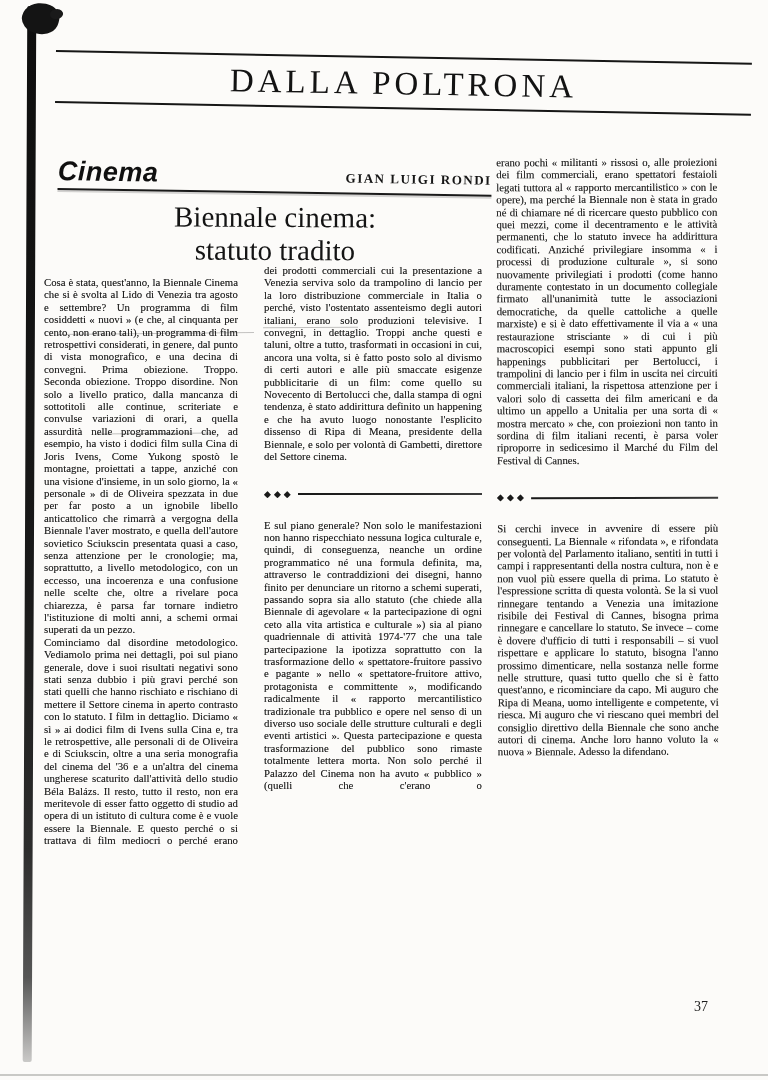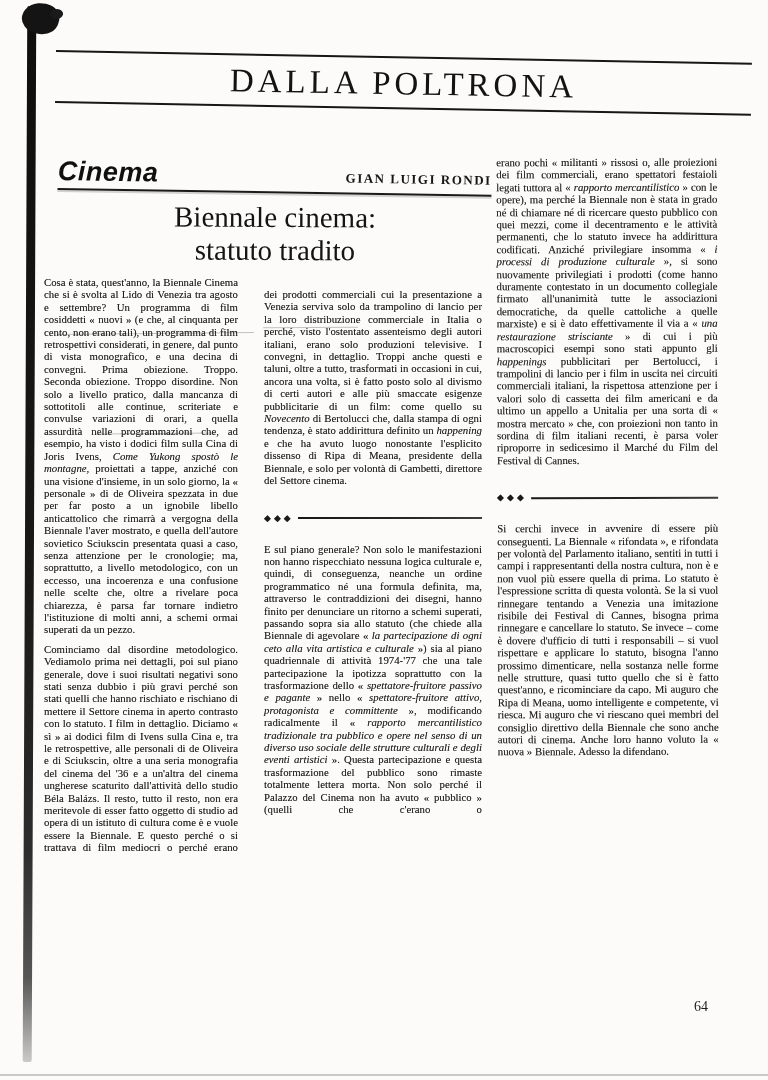--- a/index.html
+++ b/index.html
@@ -53,26 +53,26 @@
   
   .article-title {
     position:absolute; left:58px; top:201px; width:434px; text-align:center;
     font-size:29px; line-height:33px; color:#141414; transform:rotate(.3deg);
   }
 
   
   .col { position:absolute; font-size:10.8px; line-height:12.4px; text-align:justify;
          color:#1d1d1d; text-shadow:0 0 .4px rgba(20,20,20,.45); }
   .col-1 { left:44px;  top:276px; width:194px; }
-  .col-2 { left:264px; top:288px; width:218px; }
+  .col-2 { left:264px; top:264px; width:218px; }
   .col-3 { left:497px; top:156px; width:221px; transform:rotate(-.15deg); }
   .para { text-align:justify; }
-  .para + .para { margin-top:7px; }
+  .para + .para { margin-top:0; }
   .para.cont { text-align-last:justify; }
-  .it { font-style:italic; }
+  .it { }
 
   .separator { display:flex; align-items:center; margin:27px 0 20px; }
   .diamond { font-size:9px; line-height:9px; color:#1a1a1a; margin-right:3px; }
   .sep-rule { flex:1; height:2px; margin-left:4px;
               background:linear-gradient(to right,#181818,#262626 60%,#3c3c3c); }
 
   .page-number { position:absolute; left:694px; top:999px; font-size:14px; color:#1c1c1c; }
 </style>
 </head>
 <body>
@@ -123,16 +123,16 @@
       <p class="para"><span>erano pochi « militanti » rissosi o, alle proiezioni dei film commerciali, erano spettatori festaioli legati tuttora al « </span><span class="it">rapporto mercantilistico</span><span> » con le opere), ma perché la Biennale non è stata in grado né di chiamare né di ricercare questo pubblico con quei mezzi, come il decentramento e le attività permanenti, che lo statuto invece ha addirittura codificati. Anziché privilegiare insomma « </span><span class="it">i processi di produzione culturale</span><span> », si sono nuovamente privilegiati i prodotti (come hanno duramente contestato in un documento collegiale firmato all'unanimità tutte le associazioni democratiche, da quelle cattoliche a quelle marxiste) e si è dato effettivamente il via a « </span><span class="it">una restaurazione strisciante</span><span> » di cui i più macroscopici esempi sono stati appunto gli </span><span class="it">happenings</span><span> pubblicitari per Bertolucci, i trampolini di lancio per i film in uscita nei circuiti commerciali italiani, la rispettosa attenzione per i valori solo di cassetta dei film americani e da ultimo un appello a Unitalia per una sorta di « mostra mercato » che, con proiezioni non tanto in sordina di film italiani recenti, è parsa voler riproporre in sedicesimo il Marché du Film del Festival di Cannes.</span></p>
       <div class="separator">
         <span class="diamond">◆</span>
         <span class="diamond">◆</span>
         <span class="diamond">◆</span>
         <span class="sep-rule"></span>
       </div>
       <p class="para"><span>Si cerchi invece in avvenire di essere più conseguenti. La Biennale « rifondata », e rifondata per volontà del Parlamento italiano, sentiti in tutti i campi i rappresentanti della nostra cultura, non è e non vuol più essere quella di prima. Lo statuto è l'espressione scritta di questa volontà. Se la si vuol rinnegare tentando a Venezia una imitazione risibile dei Festival di Cannes, bisogna prima rinnegare e cancellare lo statuto. Se invece – come è dovere d'ufficio di tutti i responsabili – si vuol rispettare e applicare lo statuto, bisogna l'anno prossimo dimenticare, nella sostanza nelle forme nelle strutture, quasi tutto quello che si è fatto quest'anno, e ricominciare da capo. Mi auguro che Ripa di Meana, uomo intelligente e competente, vi riesca. Mi auguro che vi riescano quei membri del consiglio direttivo della Biennale che sono anche autori di cinema. Anche loro hanno voluto la « nuova » Biennale. Adesso la difendano.</span></p>
     </div>
 
-  <div class="page-number">64</div>
+  <div class="page-number">37</div>
 
   <div class="bottom-edge"></div>
 </div>
 
 </body></html>

